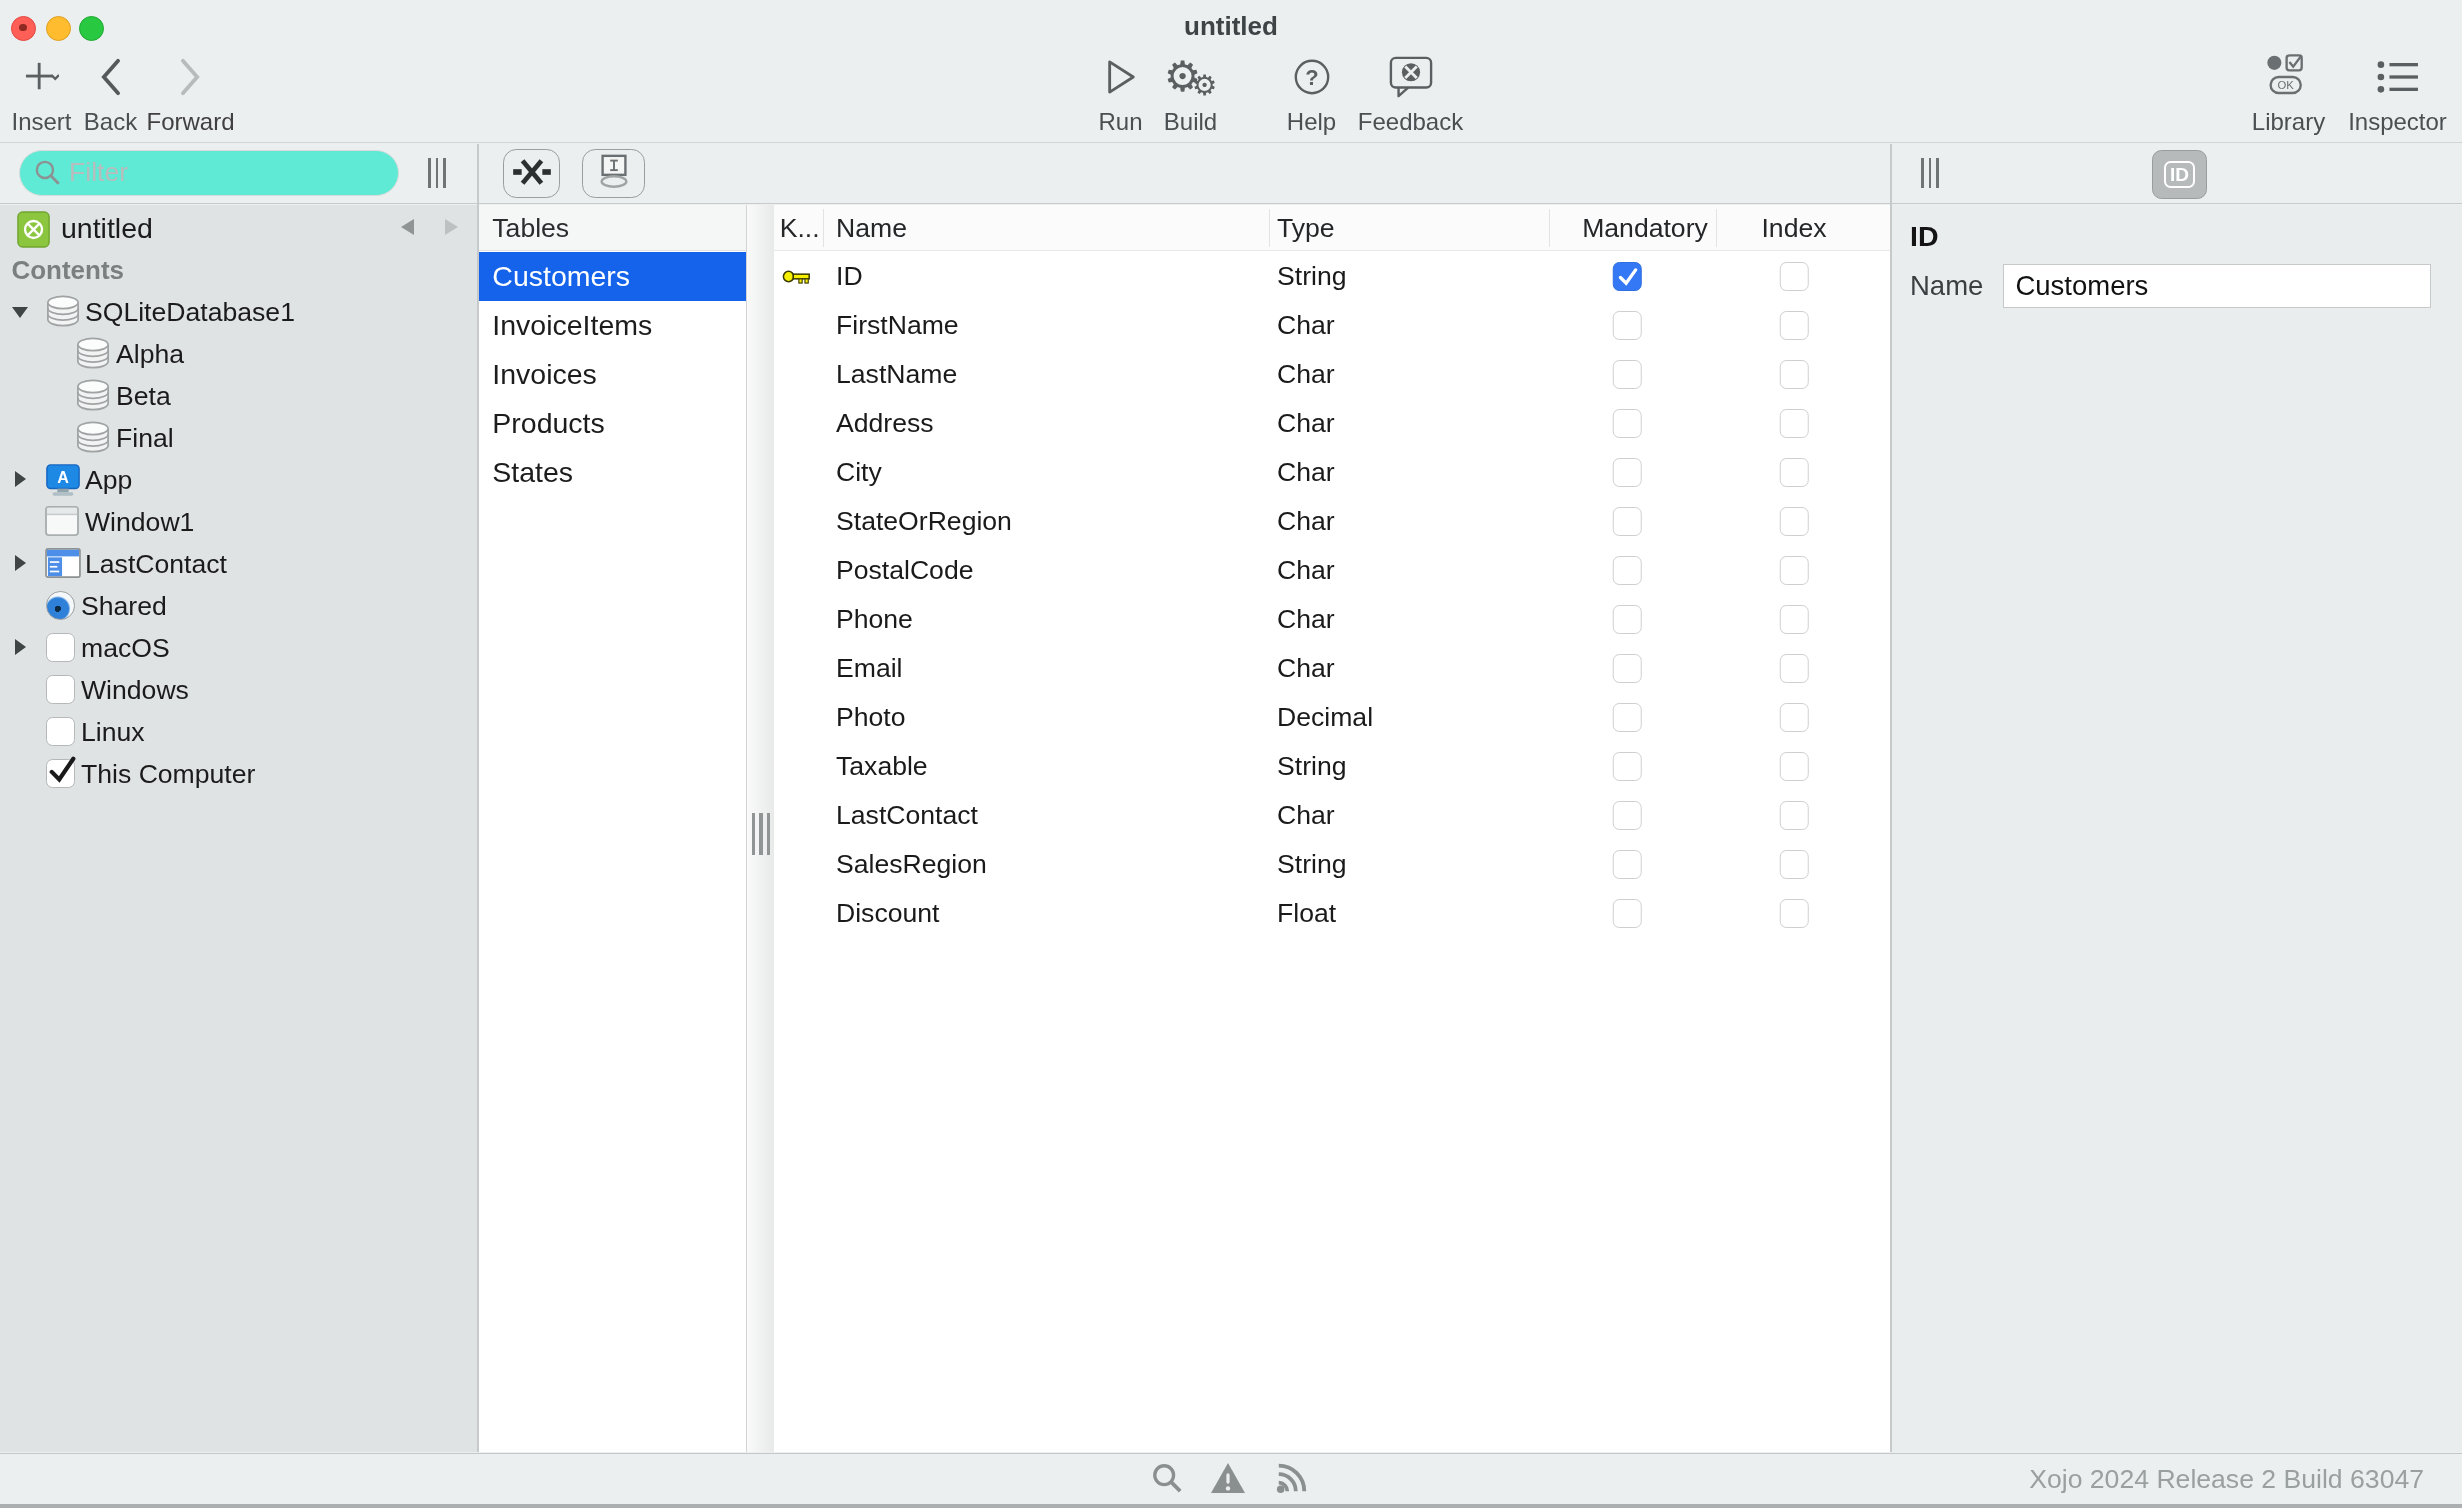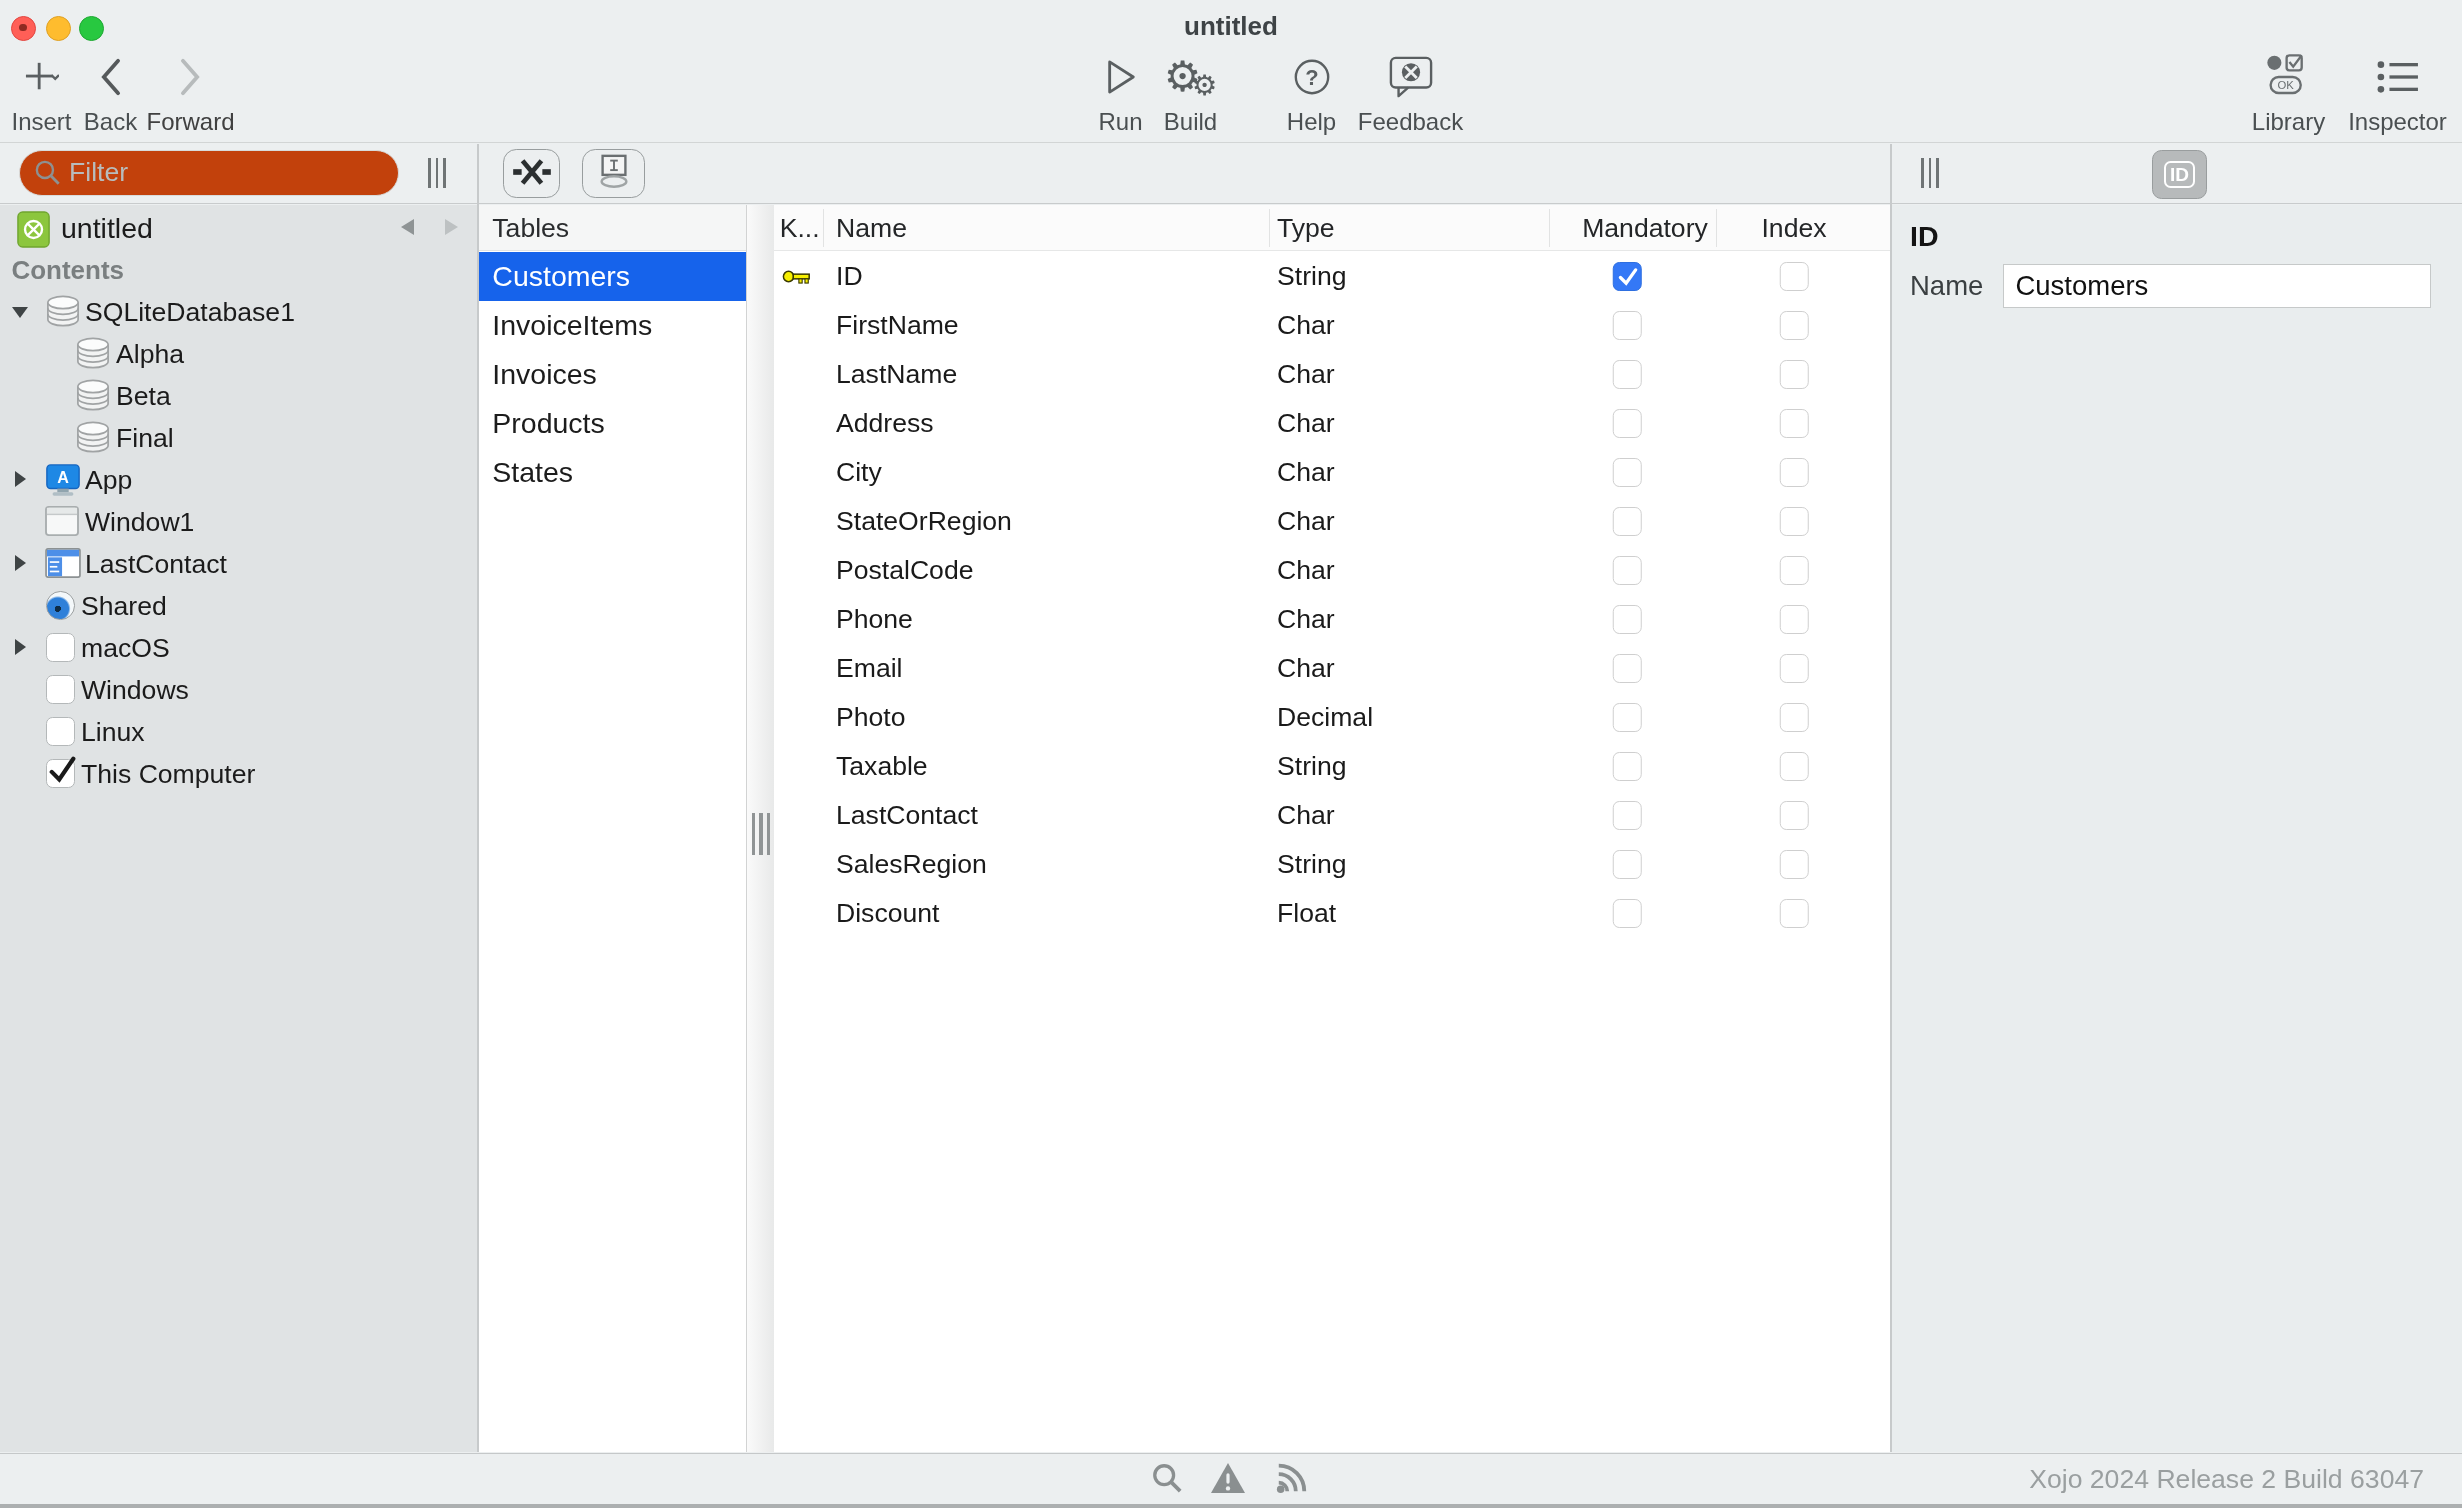--- a/index.html
+++ b/index.html
@@ -15,21 +15,21 @@
   .wtitle{position:absolute;left:0;top:11.4px;width:2462px;text-align:center;font-size:26px;font-weight:bold;color:#3E4346;}
   .tbitem{position:absolute;top:49px;height:87px;width:133px;text-align:center;font-size:24px;color:#4A4F51;}
   .tbitem .ic{position:absolute;left:0;top:0;width:133px;height:55px;display:flex;align-items:center;justify-content:center;}
   .tbitem .lb{position:absolute;left:0;bottom:0;width:133px;}
   .tbitem.disabled .lb{color:#404040;}
   .gear1{font-size:42px;line-height:42px;color:#5A5F61;}
   .gear2{font-size:28.5px;line-height:28.5px;color:#5A5F61;margin:17px 0 0 -9.5px;}
   
   .subbar{position:absolute;left:0;top:144px;width:2462px;height:60px;background:#ECEFF0;border-bottom:0.9px solid #C8CBCC;box-sizing:border-box;}
   .filterwrap{position:absolute;left:19px;top:5.7px;width:380px;height:46px;}
-  .filterwrap input{width:100%;height:100%;box-sizing:border-box;border:0.9px solid #D8DBDB;border-radius:23px;background:#c2410c;
+  .filterwrap input{width:100%;height:100%;box-sizing:border-box;border:0.9px solid #D8DBDB;border-radius:23px;background:#5eead4;
     padding:0 15px 0 49px;font-size:26.6px;font-family:inherit;color:#222;outline:none;}
   .filterwrap input::placeholder{color:#B8BCBC;}
   .filterwrap .mag{position:absolute;left:15px;top:9.5px;}
   .vhandle{position:absolute;top:14.2px;width:20px;height:30px;}
   .vhandle i{position:absolute;top:0;width:2.8px;height:30px;background:#6F7475;}
   .vhandle i:nth-child(1){left:0;} .vhandle i:nth-child(2){left:7.6px;} .vhandle i:nth-child(3){left:15px;}
   .sbtn{position:absolute;top:4.7px;height:49px;border:1.9px solid #989D9E;border-radius:13.3px;box-sizing:border-box;
     display:flex;align-items:center;justify-content:center;background:transparent;}
   .idbtn{position:absolute;left:2152px;top:5.7px;width:53px;height:47px;background:#B7BABB;border:0.9px solid #999D9E;border-radius:9.5px;
     display:flex;align-items:center;justify-content:center;}

